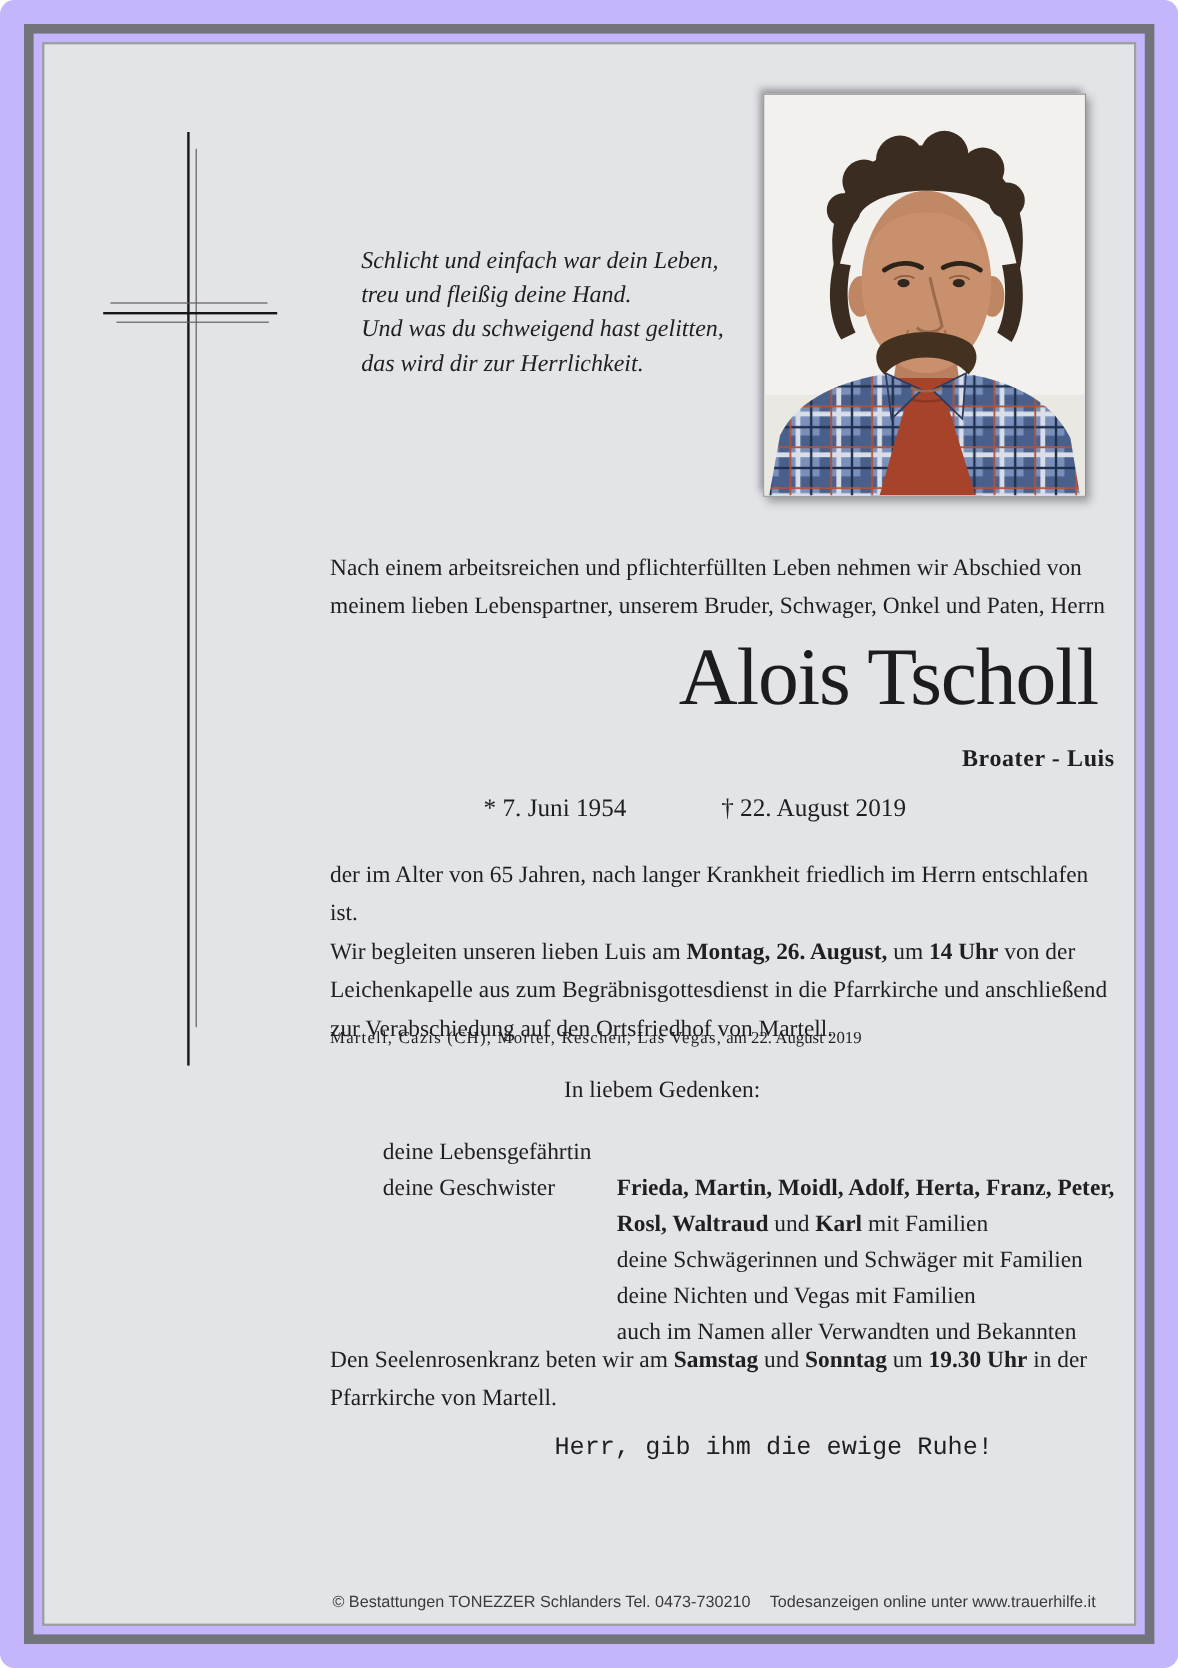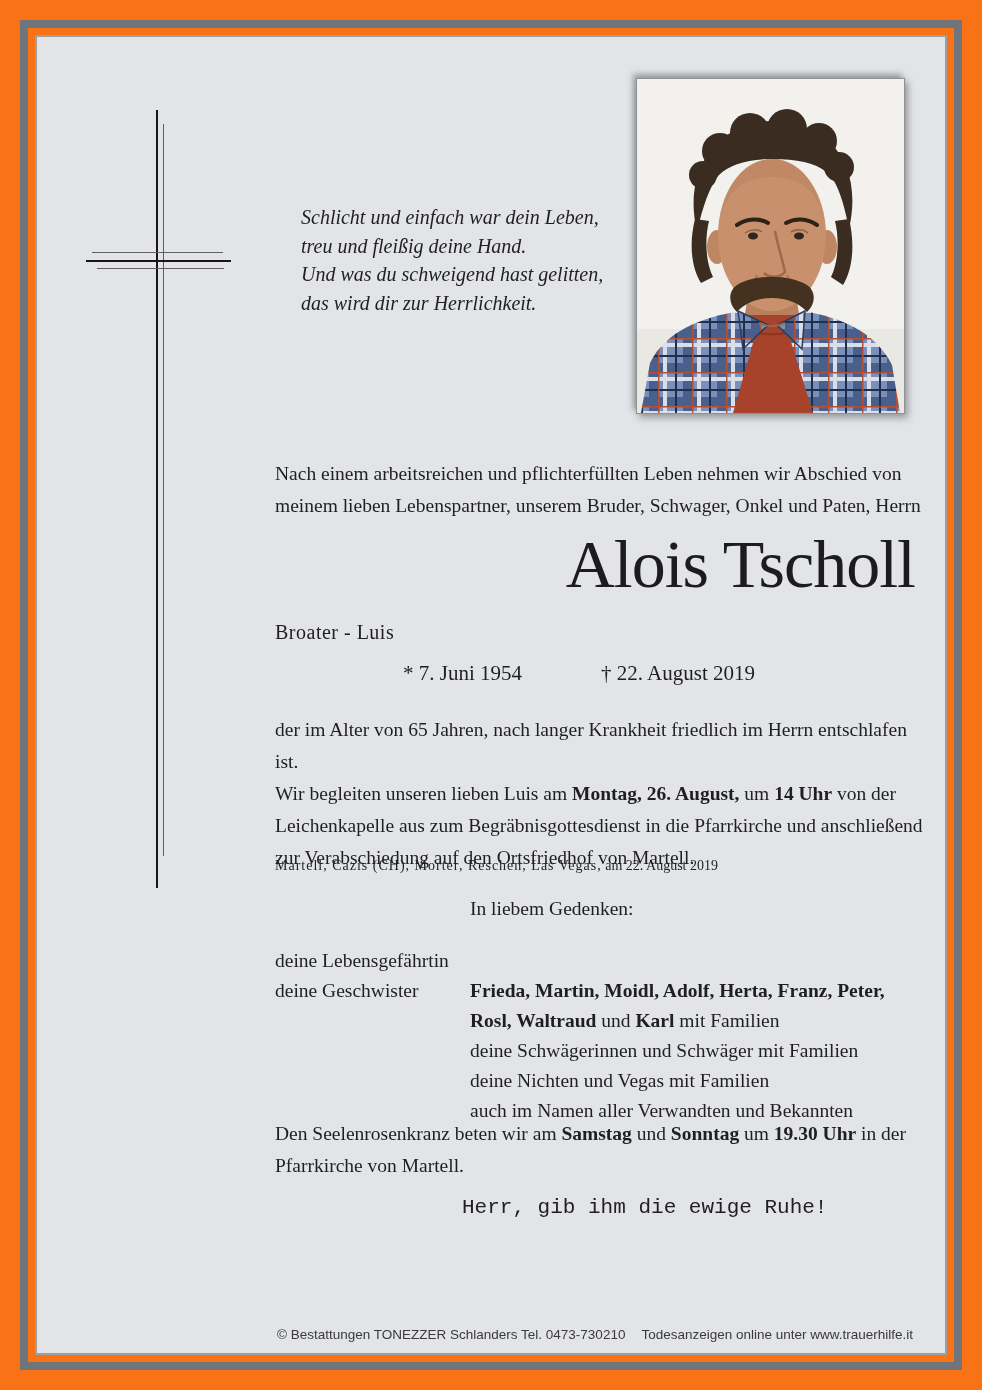--- a/index.html
+++ b/index.html
@@ -1,17 +1,17 @@
 <!DOCTYPE html>
 <html><head>
 <meta charset="utf-8">
 <style>
   html,body{margin:0;padding:0;background:#ffffff;}
-  .page{position:relative;width:982px;height:1390px;background:#f97316;overflow:hidden;
-        font-family:"Liberation Serif", serif;color:#1f1f23;}
+  .page{position:relative;width:982px;height:1390px;background:#c4b5fd;overflow:hidden;
+        font-family:"Liberation Serif", serif;color:#1f1f23;border-radius:12px;}
   
   .frame-band{position:absolute;left:20px;top:20px;right:20px;bottom:20px;
               border:8px solid #71757b;}
   
   .frame-inner{position:absolute;left:35px;top:35px;right:35px;bottom:35px;
                border:2px solid #9ba0a5;background:#e3e4e7;}
 
   
   .cross div{position:absolute;background:#161616;}
   .cross .v-main{left:156px;top:110px;width:2px;height:778px;}
@@ -25,34 +25,34 @@
          background:#f2f1ed;border:1px solid #8f9294;
          box-shadow:-3px -4px 6px rgba(50,50,55,.40), 3px 4px 7px rgba(50,50,55,.40);}
   .photo svg{display:block;}
 
   
   .poem{position:absolute;left:301px;top:203px;font-style:italic;font-size:20px;
         line-height:28.5px;}
   .intro{position:absolute;left:275px;top:458px;width:700px;font-size:19.5px;line-height:32px;}
   .name{position:absolute;left:275px;top:524px;width:640px;text-align:right;
         font-size:68px;letter-spacing:-1px;line-height:80px;color:#1c1c20;}
-  .nickname{position:absolute;left:275px;top:621px;width:640px;text-align:left;
-            font-size:20px;letter-spacing:.5px;}
+  .nickname{position:absolute;left:289px;top:621px;width:640px;text-align:right;
+            font-size:20px;letter-spacing:.5px;font-weight:bold;}
   .dates{position:absolute;left:275px;top:661px;width:640px;height:30px;font-size:21px;}
   .dates .birth{position:absolute;left:128px;}
   .dates .death{position:absolute;left:326px;}
   .para{position:absolute;left:275px;width:700px;font-size:19.5px;line-height:32px;}
   .para-age{top:714px;}
   .para-funeral{top:778px;}
   .places{position:absolute;left:275px;top:858px;width:700px;font-size:14px;}
   .places .spaced{letter-spacing:1px;}
   .gedenken{position:absolute;left:470px;top:898px;font-size:19.5px;}
   .mourners{position:absolute;left:275px;top:946px;width:660px;font-size:19.5px;}
   .m-row{display:flex;line-height:30px;}
-  .m-label{width:195px;flex:none;}
+  .m-label{width:195px;flex:none;margin-left:44px;}
   .m-value{flex:1;}
   .rosary{top:1118px;}
   .closing{position:absolute;left:462px;top:1196px;font-size:21px;font-family:Liberation Mono, monospace;}
   .footer{position:absolute;left:277px;top:1327px;width:660px;
           font-family:"Liberation Sans", sans-serif;font-size:13.5px;color:#3a3a3c;}
   .footer .gap{display:inline-block;width:16px;}
   b{font-weight:bold;}
 </style>
 </head>
 <body>

